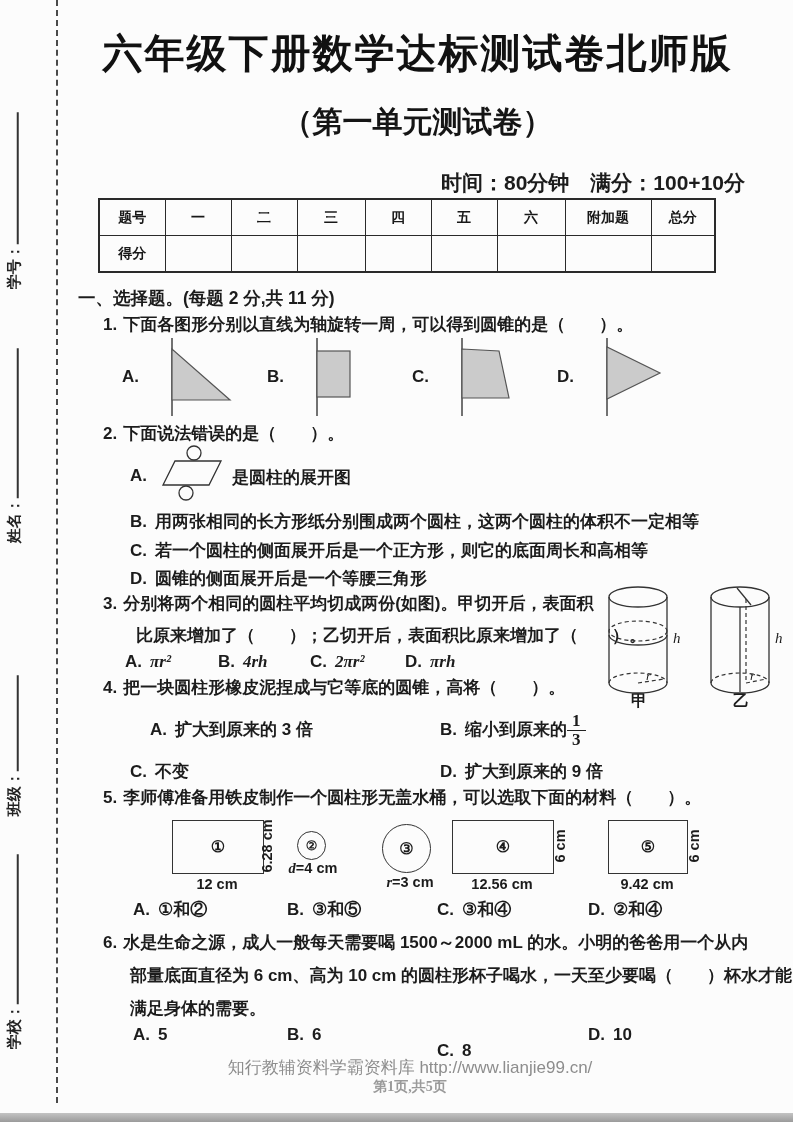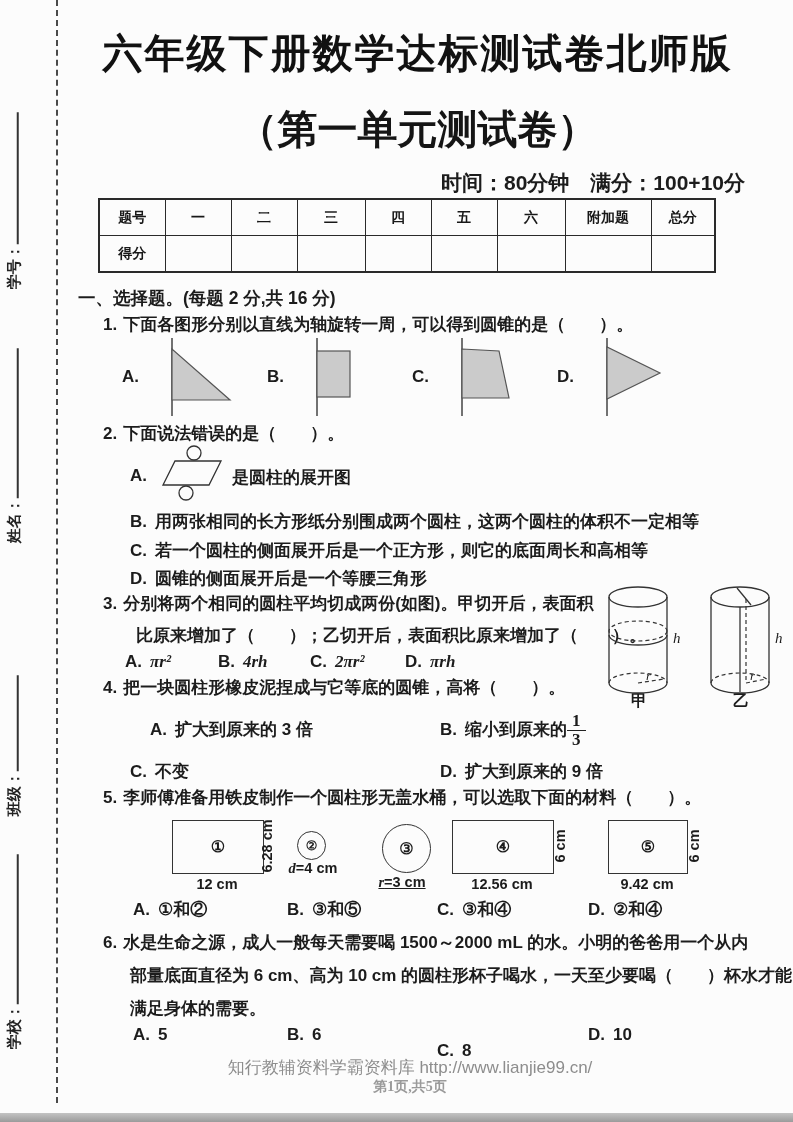--- a/index.html
+++ b/index.html
@@ -13,21 +13,21 @@
                border-left:2px dashed #4a4a4a; }
   .side-field { position:absolute; transform:rotate(-90deg); transform-origin:0 100%;
                 font-size:15px; font-weight:700; white-space:nowrap; color:#222; }
   .fill-line { display:inline-block; height:0.95em; border-bottom:2px solid #333;
                vertical-align:baseline; }
   
   .title { position:absolute; left:80px; width:675px; top:26px; text-align:center;
            font-family:"Liberation Serif", serif; font-weight:700; font-size:40px;
            letter-spacing:2px; color:#111; }
   .subtitle { position:absolute; left:80px; width:675px; top:102px; text-align:center;
-              font-family:"Liberation Serif", serif; font-weight:700; font-size:40px; color:#151515; }
+              font-family:"Liberation Serif", serif; font-weight:700; font-size:30px; color:#151515; }
   .info-line { position:absolute; top:169px; left:400px; width:345px; text-align:right;
                font-size:21px; font-weight:600; }
   
   table.score { position:absolute; left:98px; top:198px; border-collapse:collapse;
                 table-layout:fixed; font-size:14px; font-weight:700; color:#181818; }
   table.score td { border:1.5px solid #2a2a2a; height:35px; text-align:center; padding:0; }
   table.score { border:2px solid #2a2a2a; }
   
   .sec-head { position:absolute; left:78px; top:286px; font-size:17.5px; font-weight:700; }
   .q-line { position:absolute; font-size:17px; font-weight:600; white-space:nowrap; }
@@ -117,21 +117,21 @@
       <td></td>
       <td></td>
       <td></td>
       <td></td>
       <td></td>
       <td></td>
     </tr>
   </tbody>
     </table>
 
-  <div class="sec-head">一、选择题。(每题 2 分,共 16 分)</div>
+  <div class="sec-head">一、选择题。(每题 2 分,共 11 分)</div>
 
   <div class="q-line" style="left:103px; top:313px;">
     <span class="q-num">1.</span><span>下面各图形分别以直线为轴旋转一周，可以得到圆锥的是（　　）。</span>
   </div>
   <div class="fig-row1">
     <div class="fig1">
       <span class="lbl">A.</span>
       <svg width="100" height="82">
         <line class="ln" x1="22" y1="2" x2="22" y2="80"></line>
         <polygon class="shape" points="22,13 22,64 80,64"></polygon>
@@ -260,21 +260,21 @@
   <div class="q5fig" style="left:297px; top:831px; width:27px; height:27px; border-radius:50%;">
     <div class="circ-num" style="font-size:13px;">②</div>
   </div>
   <div class="dim" style="left:275px; top:860px; width:76px;">
     <i>d</i><span>=4 cm</span>
   </div>
 
   <div class="q5fig" style="left:382px; top:824px; width:47px; height:47px; border-radius:50%;">
     <div class="circ-num">③</div>
   </div>
-  <div class="dim" style="left:364px; top:874px; width:76px;text-decoration:underline;">
+  <div class="dim" style="left:372px; top:874px; width:76px;">
     <i>r</i><span>=3 cm</span>
   </div>
 
   <div class="q5fig" style="left:452px; top:820px; width:100px; height:52px;">
     <div class="circ-num">④</div>
   </div>
   <div class="dim rot" style="left:538px; top:838px; width:44px;">6 cm</div>
   <div class="dim" style="left:462px; top:876px; width:80px;">
     <i></i><span>12.56 cm</span>
   </div>

